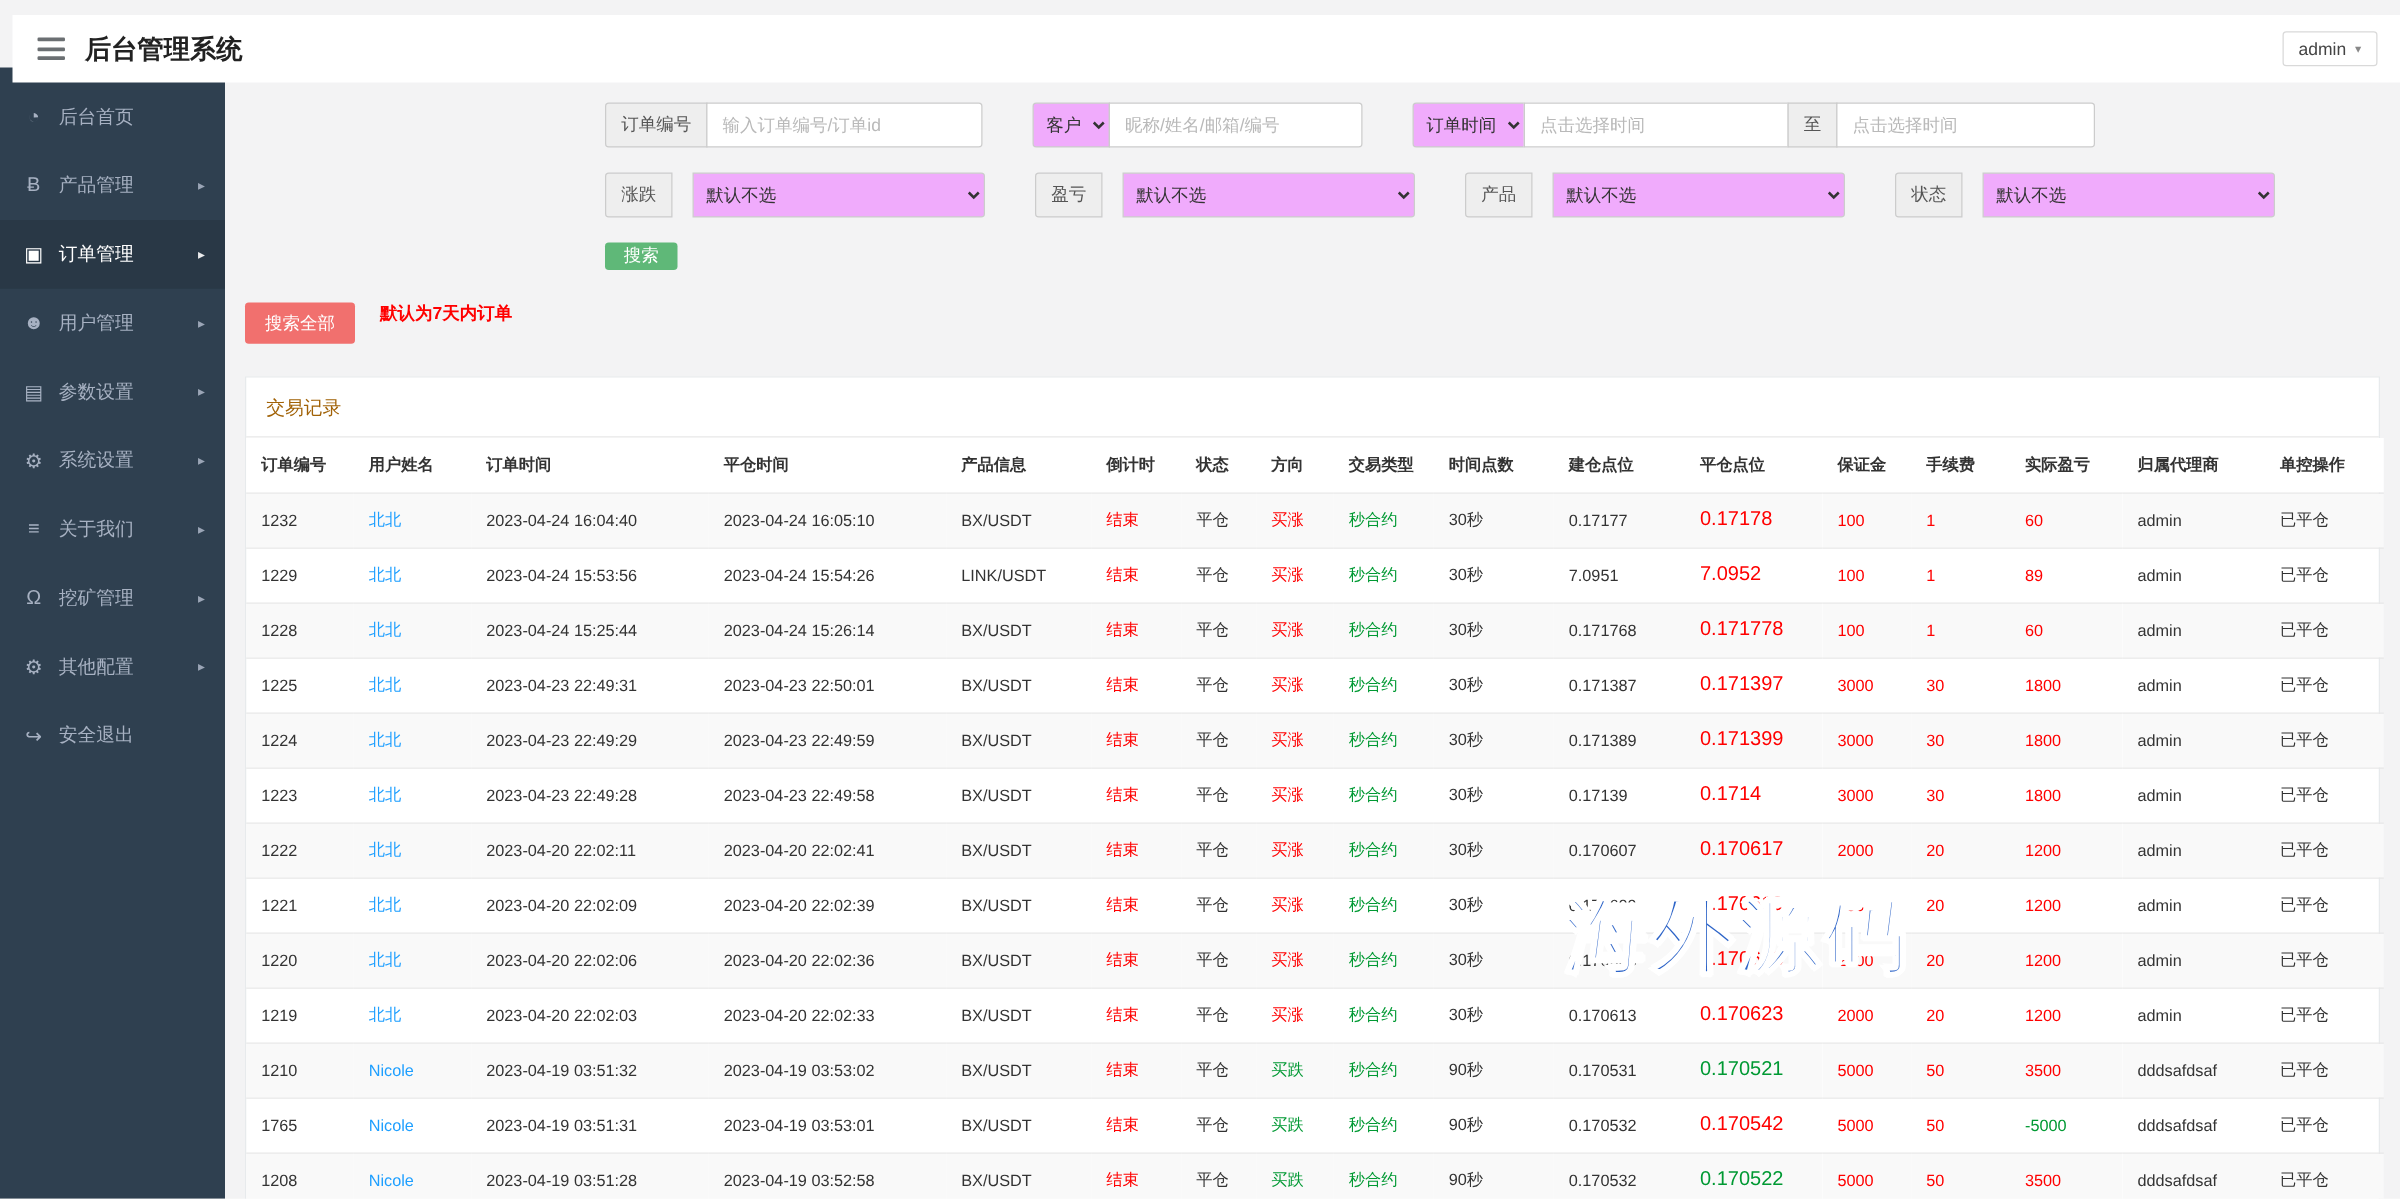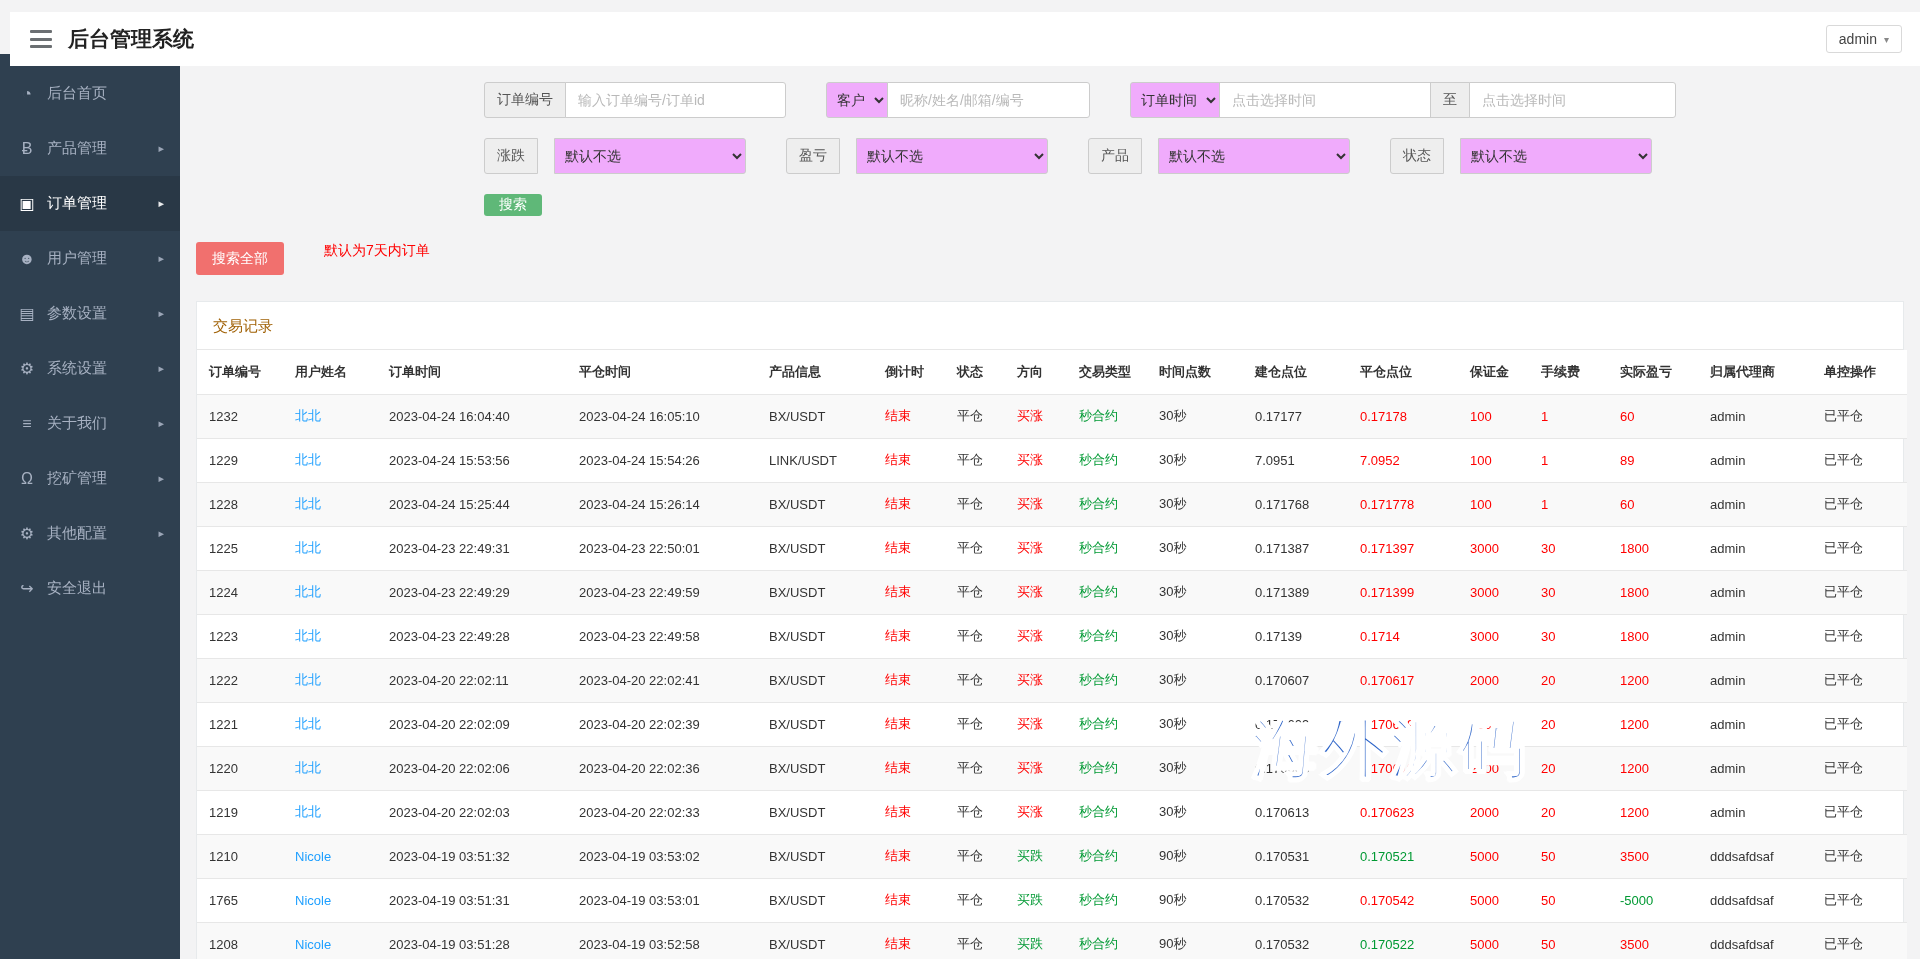--- a/index.html
+++ b/index.html
@@ -64,50 +64,50 @@
     outline: none; background: #fff; height: 36px;
   }
   .inp::placeholder { color: #b9b9b9; }
   .sel {
     border: 1px solid #ccc; background: #f0abfc; font-size: 14px; color: #333;
     padding: 0 6px; outline: none; height: 36px; border-radius: 3px;
   }
   .input-group > :first-child { border-radius: 3px 0 0 3px; }
   .input-group > :last-child { border-radius: 0 3px 3px 0; }
   .w185 { width: 221px; } .w175 { width: 203px; } .w210 { width: 212px; }
-  .w205 { width: 207px; } .wsel { width: 192px; margin-left: 16px; }
+  .w205 { width: 207px; } .wsel { width: 234px; margin-left: 16px; }
   .btn-search {
     margin-top: 0; background: var(--green_btn, #5fb878); color: #fff; border: none;
     height: 22px; padding: 0 15px; font-size: 14px; border-radius: 3px; cursor: pointer;
   }
   .actions { margin-top: 26px; display: flex; align-items: flex-start; }
   .btn-search-all {
     background: var(--pink_btn, #f1706e); color: #fff; border: none; height: 33px;
     padding: 0 16px; font-size: 14px; border-radius: 3px; cursor: pointer;
   }
-  .note { color: var(--red, #ff0000); font-weight: normal; font-size: 14px; margin-left: 40px; }
+  .note { color: var(--red, #ff0000); font-weight: bold; font-size: 14px; margin-left: 20px; }
 
   
   .card { margin-top: 26px; background: #fff; border: 1px solid #e7eaec; }
   .card-title { padding: 15px 16px 13px; color: #a16207; font-size: 15px; border-bottom: 1px solid #e7e7e7; }
   table { width: 100%; border-collapse: collapse; table-layout: fixed; font-size: 13px; color: #333; }
   thead th {
     height: 44px; text-align: left; padding: 0 12px; font-weight: bold;
     border-bottom: 1px solid #e7e7e7; background: #fff; white-space: nowrap;
     overflow: hidden;
   }
   tbody td {
     height: 44px; padding: 0 12px; border-bottom: 1px solid #e7e7e7;
     white-space: nowrap; overflow: hidden; text-overflow: ellipsis;
   }
   tbody tr:nth-child(odd) { background: #f9f9f9; }
   .link { color: var(--blue_link, #1e9fff); text-decoration: none; cursor: pointer; }
   .c-red { color: var(--red, #ff0000); }
   .c-green { color: var(--green, #009933); }
-  .pt-close { font-size: 13px; }
+  .pt-close { font-size: 16px; }
 
   
   .watermark {
     position: absolute; left: 1252px; top: 704px; z-index: 40; pointer-events: none;
     font-family: "DejaVu Serif", serif; font-weight: bold; font-size: 66px;
     letter-spacing: 3px; color: var(--watermark_blue, #2d64c8);
     -webkit-text-stroke: 2px #fff;
     text-shadow: -2px 0 #fff, 2px 0 #fff, 0 -2px #fff, 0 2px #fff;
     white-space: nowrap;
   }

